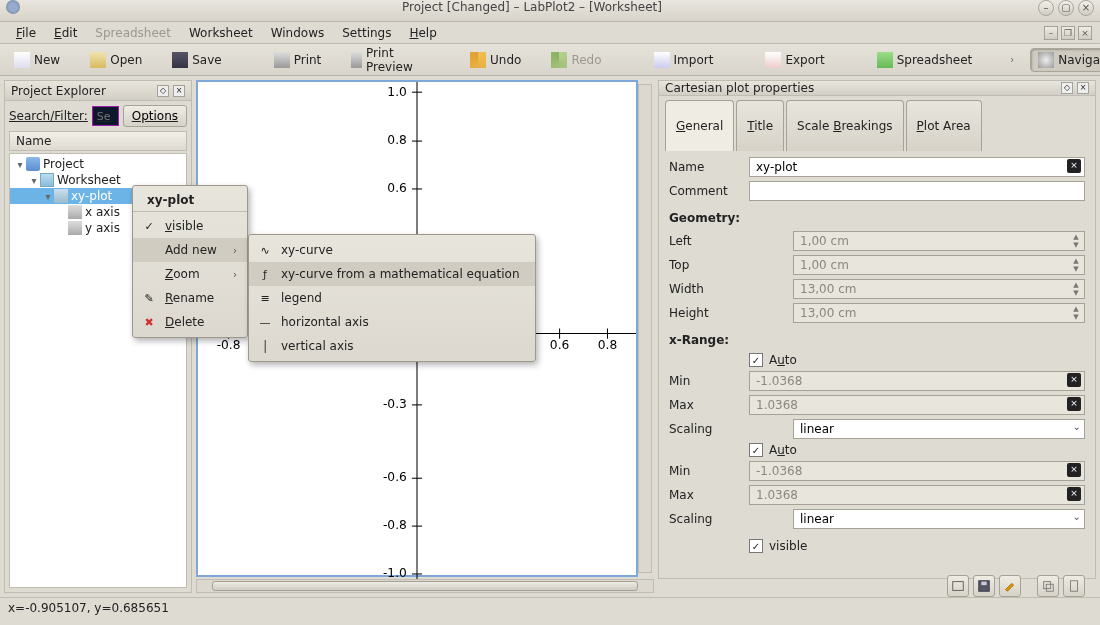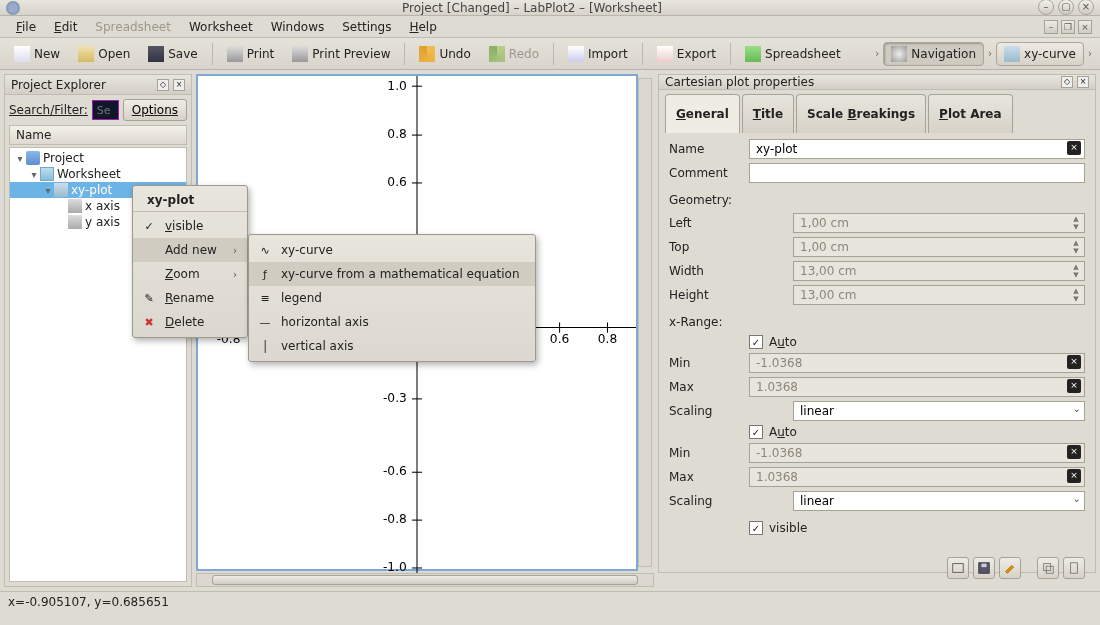--- a/index.html
+++ b/index.html
@@ -1,28 +1,28 @@
 <!DOCTYPE html>
 <html><head>
 <meta charset="utf-8">
 <style>
 * { box-sizing: border-box; margin: 0; padding: 0; font-family: "DejaVu Sans", "Liberation Sans", sans-serif; font-size: 12px; }
 body { background: #dedbd3; width: 1100px; height: 625px; overflow: hidden; color: #222; }
-.titlebar { height: 16px; background: linear-gradient(#e9e6df,#d7d3ca); display: flex; align-items: flex-end; padding: 0 6px; border-bottom: 1px solid #b7b4ab; }
+.titlebar { height: 22px; background: linear-gradient(#e9e6df,#d7d3ca); display: flex; align-items: flex-start; padding: 0 6px; border-bottom: 1px solid #b7b4ab; }
 .titlebar .tb-icon { width: 14px; height: 14px; margin-right: 6px; background: radial-gradient(circle,#9ac 40%,#689 90%); border-radius: 50%; }
 .titlebar .tb-title { flex: 1; text-align: center; color: #444; font-size: 12px; }
 .win-btns { display: flex; gap: 4px; }
 .win-btn { width: 16px; height: 16px; border: 1px solid #a8a59b; border-radius: 8px; background: linear-gradient(#f4f1ea,#cfccc3); text-align: center; line-height: 13px; font-size: 10px; color: #555; }
 .menubar { height: 22px; display: flex; align-items: center; padding: 0 8px; gap: 2px; border-bottom: 1px solid #bfbcb2; }
 .menubar .mitem { padding: 2px 8px; color: #222; text-align: right; }
 .menubar .mitem.disabled { color: #9c988d; }
 .menubar .mitem u { text-decoration: underline; }
 .mdi-btns { margin-left: auto; display:flex; gap:3px;}
 .mdi-btn { width:14px; height:14px; border:1px solid #a5a298; background:linear-gradient(#efece4,#cfccc3); font-size:9px; text-align:center; line-height:12px; color:#555;}
-.toolbar { height: 32px; display: flex; align-items: center; padding: 0 6px; gap: 2px; background: linear-gradient(#e5e2da,#d9d5cc); border-bottom: 1px solid #b7b4ab; }
+.toolbar { height: 32px; display: flex; align-items: center; padding: 0 6px; gap: 14px; background: linear-gradient(#e5e2da,#d9d5cc); border-bottom: 1px solid #b7b4ab; }
 .tbtn { display: flex; align-items: center; gap: 4px; padding: 3px 7px; border: 1px solid transparent; border-radius: 3px; }
 .tbtn .ic { width: 16px; height: 16px; display: inline-block; }
 .tbtn.disabled { color:#9c988d; }
 .tsep { width:1px; height:22px; background:#bcb8ae; margin:0 4px; }
 .toolbar .spacer { flex:1; }
 .tbtn.mode { border:1px solid #a8a59b; background:linear-gradient(#eeeae1,#d6d2c8); border-radius:4px;}
 .tbtn.mode.active { background:#cfcbc1; box-shadow: inset 1px 1px 2px rgba(0,0,0,.25);}
 .chev { font-size:10px; color:#666; padding:0 2px;}
 .main { display:flex; height: 521px; }
 .panel { background:#dedbd3; border:1px solid #bfbcb2; display:flex; flex-direction:column; }
@@ -44,26 +44,26 @@
 .ic-plot { background:linear-gradient(#cde,#9bc);}
 .ic-axis { background:linear-gradient(#ddd,#aaa);}
 .canvas-wrap { flex:1; margin:4px 2px; display:flex; flex-direction:column;}
 .canvas-outer { flex:1; border:2px solid #7fa8d8; background:#fff; position:relative;}
 .canvas-outer svg { position:absolute; inset:0;}
 .hscroll { height:14px; background:#dcd8cf; border:1px solid #bfbcb2; margin-top:2px; position:relative;}
 .hscroll .thumb{ position:absolute; left:15px; right:15px; top:1px; bottom:1px; background:linear-gradient(#efece4,#cfccc3); border:1px solid #a5a298; border-radius:3px;}
 .vscroll { width:14px; background:#dcd8cf; border:1px solid #bfbcb2; margin:4px 2px 4px 0;}
 .props { width:438px; margin:4px 4px 18px 2px; }
 .tabs { display:flex; gap:2px; padding:4px 6px 0 6px;}
-.tab { padding:12px 10px; border:1px solid #a5a298; border-bottom:none; background:linear-gradient(#e8e5dd,#d6d2c8); border-radius:4px 4px 0 0;font-weight:bold; }
+.tab { padding:18px 10px; border:1px solid #a5a298; border-bottom:none; background:linear-gradient(#e8e5dd,#d6d2c8); border-radius:4px 4px 0 0; }
 .tab.active { background:#efece4;}
 .tab u{ text-decoration:underline;}
 .form { padding:6px 10px; display:grid; grid-template-columns: 72px 1fr; gap:4px 8px; align-content:start;}
 .form .lbl { display:flex; align-items:center; height:20px; color:#222;}
-.form .heading { grid-column:1 / span 2; font-weight:normal; margin-top:6px; margin-bottom:2px;}
+.form .heading { grid-column:1 / span 2; font-weight:bold; margin-top:6px; margin-bottom:2px;}
 .form input[type=text] { height:20px; border:1px solid #a5a298; background:#fff; padding:0 6px; width:100%;}
 .form input[type=text].ro { background:#e8e5dd; color:#8b877d;}
 .spin, .combo { position:relative;padding-left:44px;}
 .spin .ud { position:absolute; right:2px; top:2px; bottom:2px; width:14px; display:flex; flex-direction:column; justify-content:center; font-size:7px; color:#777; text-align:center;}
 .combo .dd { position:absolute; right:4px; top:2px; font-size:10px; color:#555;}
 .clr-x { position:absolute; right:4px; top:2px; width:14px; height:14px; background:#222; color:#fff; font-size:9px; text-align:center; line-height:13px; border-radius:2px;}
 .chk-row { grid-column:2; display:flex; align-items:center; gap:6px;}
 .chkbox { width:14px; height:14px; border:1px solid #777; background:#fff; display:inline-flex; align-items:center; justify-content:center; font-size:10px;}
 .btn-row { grid-column:1 / span 2; display:flex; justify-content:flex-end; gap:4px; margin-top:18px;}
 .sbtn { width:22px; height:22px; border:1px solid #a5a298; background:linear-gradient(#efece4,#d6d2c8); border-radius:3px; display:inline-flex; align-items:center; justify-content:center;}

